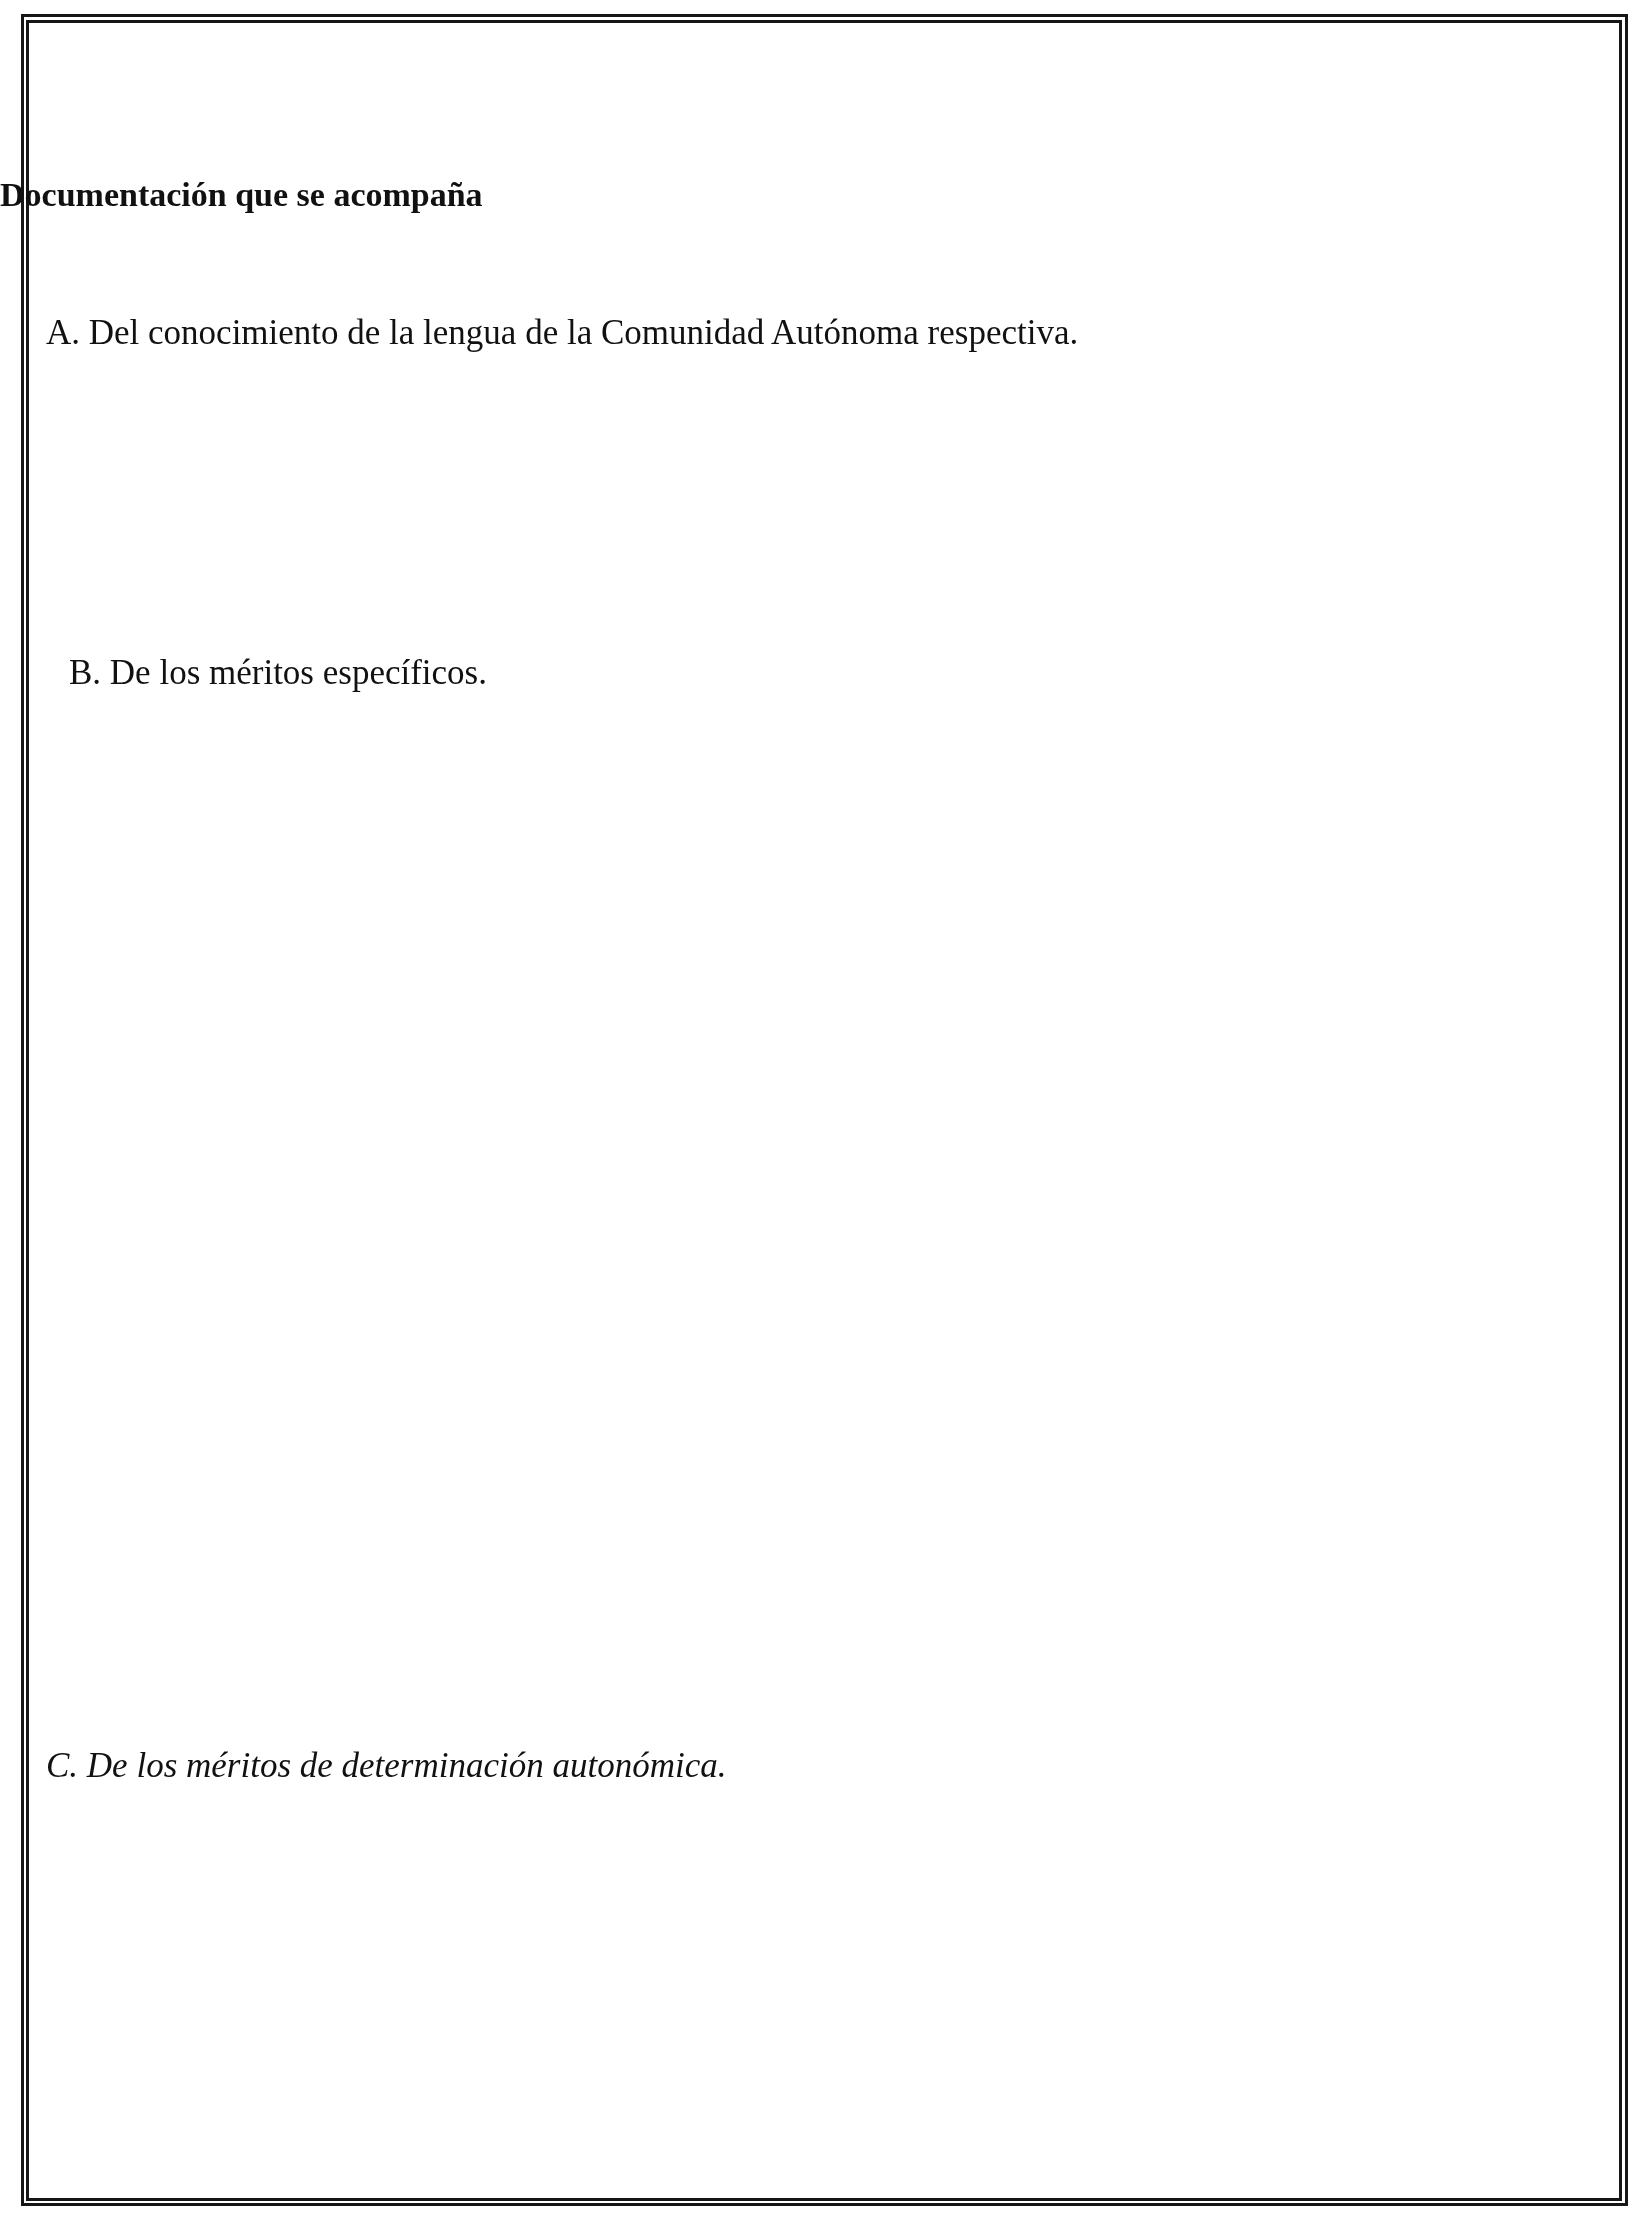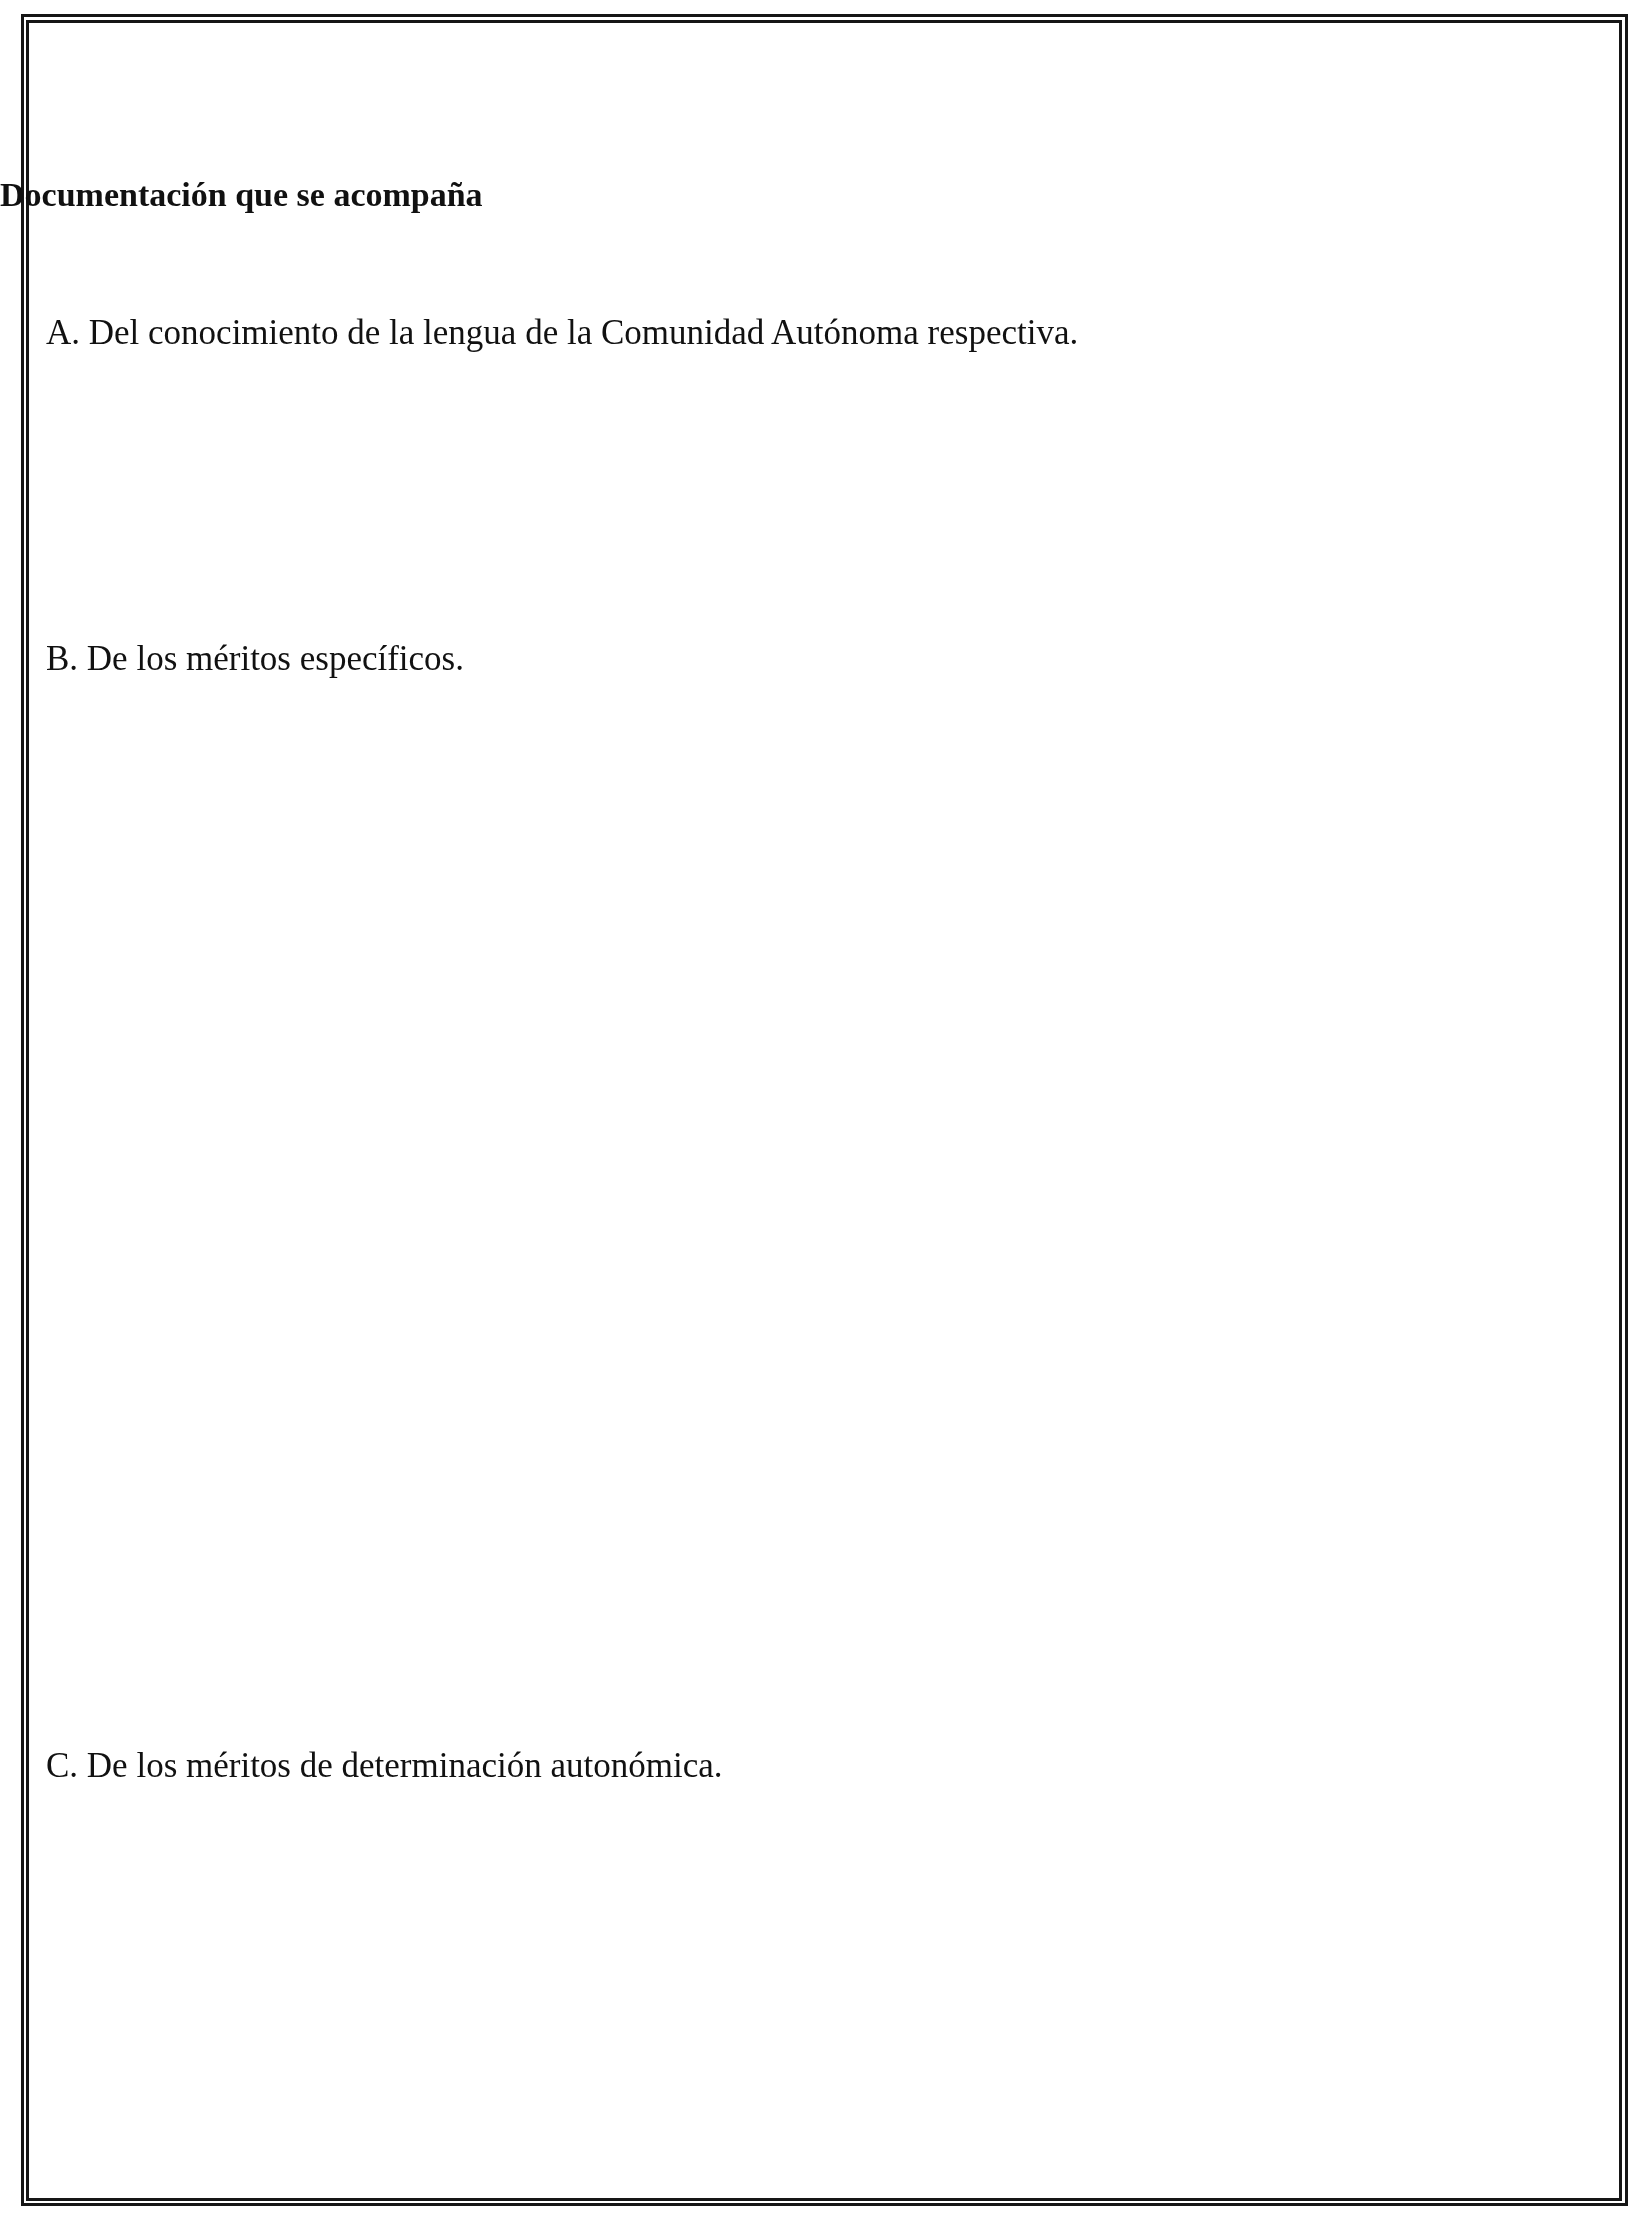--- a/index.html
+++ b/index.html
@@ -45,22 +45,22 @@
       letter-spacing: 0px;
     }
     .section-label {
       position: absolute;
       left: 46px;
       font-size: 35px;
       line-height: 43px;
       white-space: nowrap;
     }
     .section-a { top: 311px; }
-    .section-b { top: 637px; }
-    .section-c { top: 1744px; }
+    .section-b { top: 651px; margin-left: 23px; }
+    .section-c { top: 1744px; font-style: italic; }
     .section-area {
       position: absolute;
       left: 46px;
       width: 1555px;
     }
     .area-a { top: 362px; height: 280px; }
     .area-b { top: 716px; height: 1004px; }
     .area-c { top: 1795px; height: 387px; }
   </style>
 </head>

